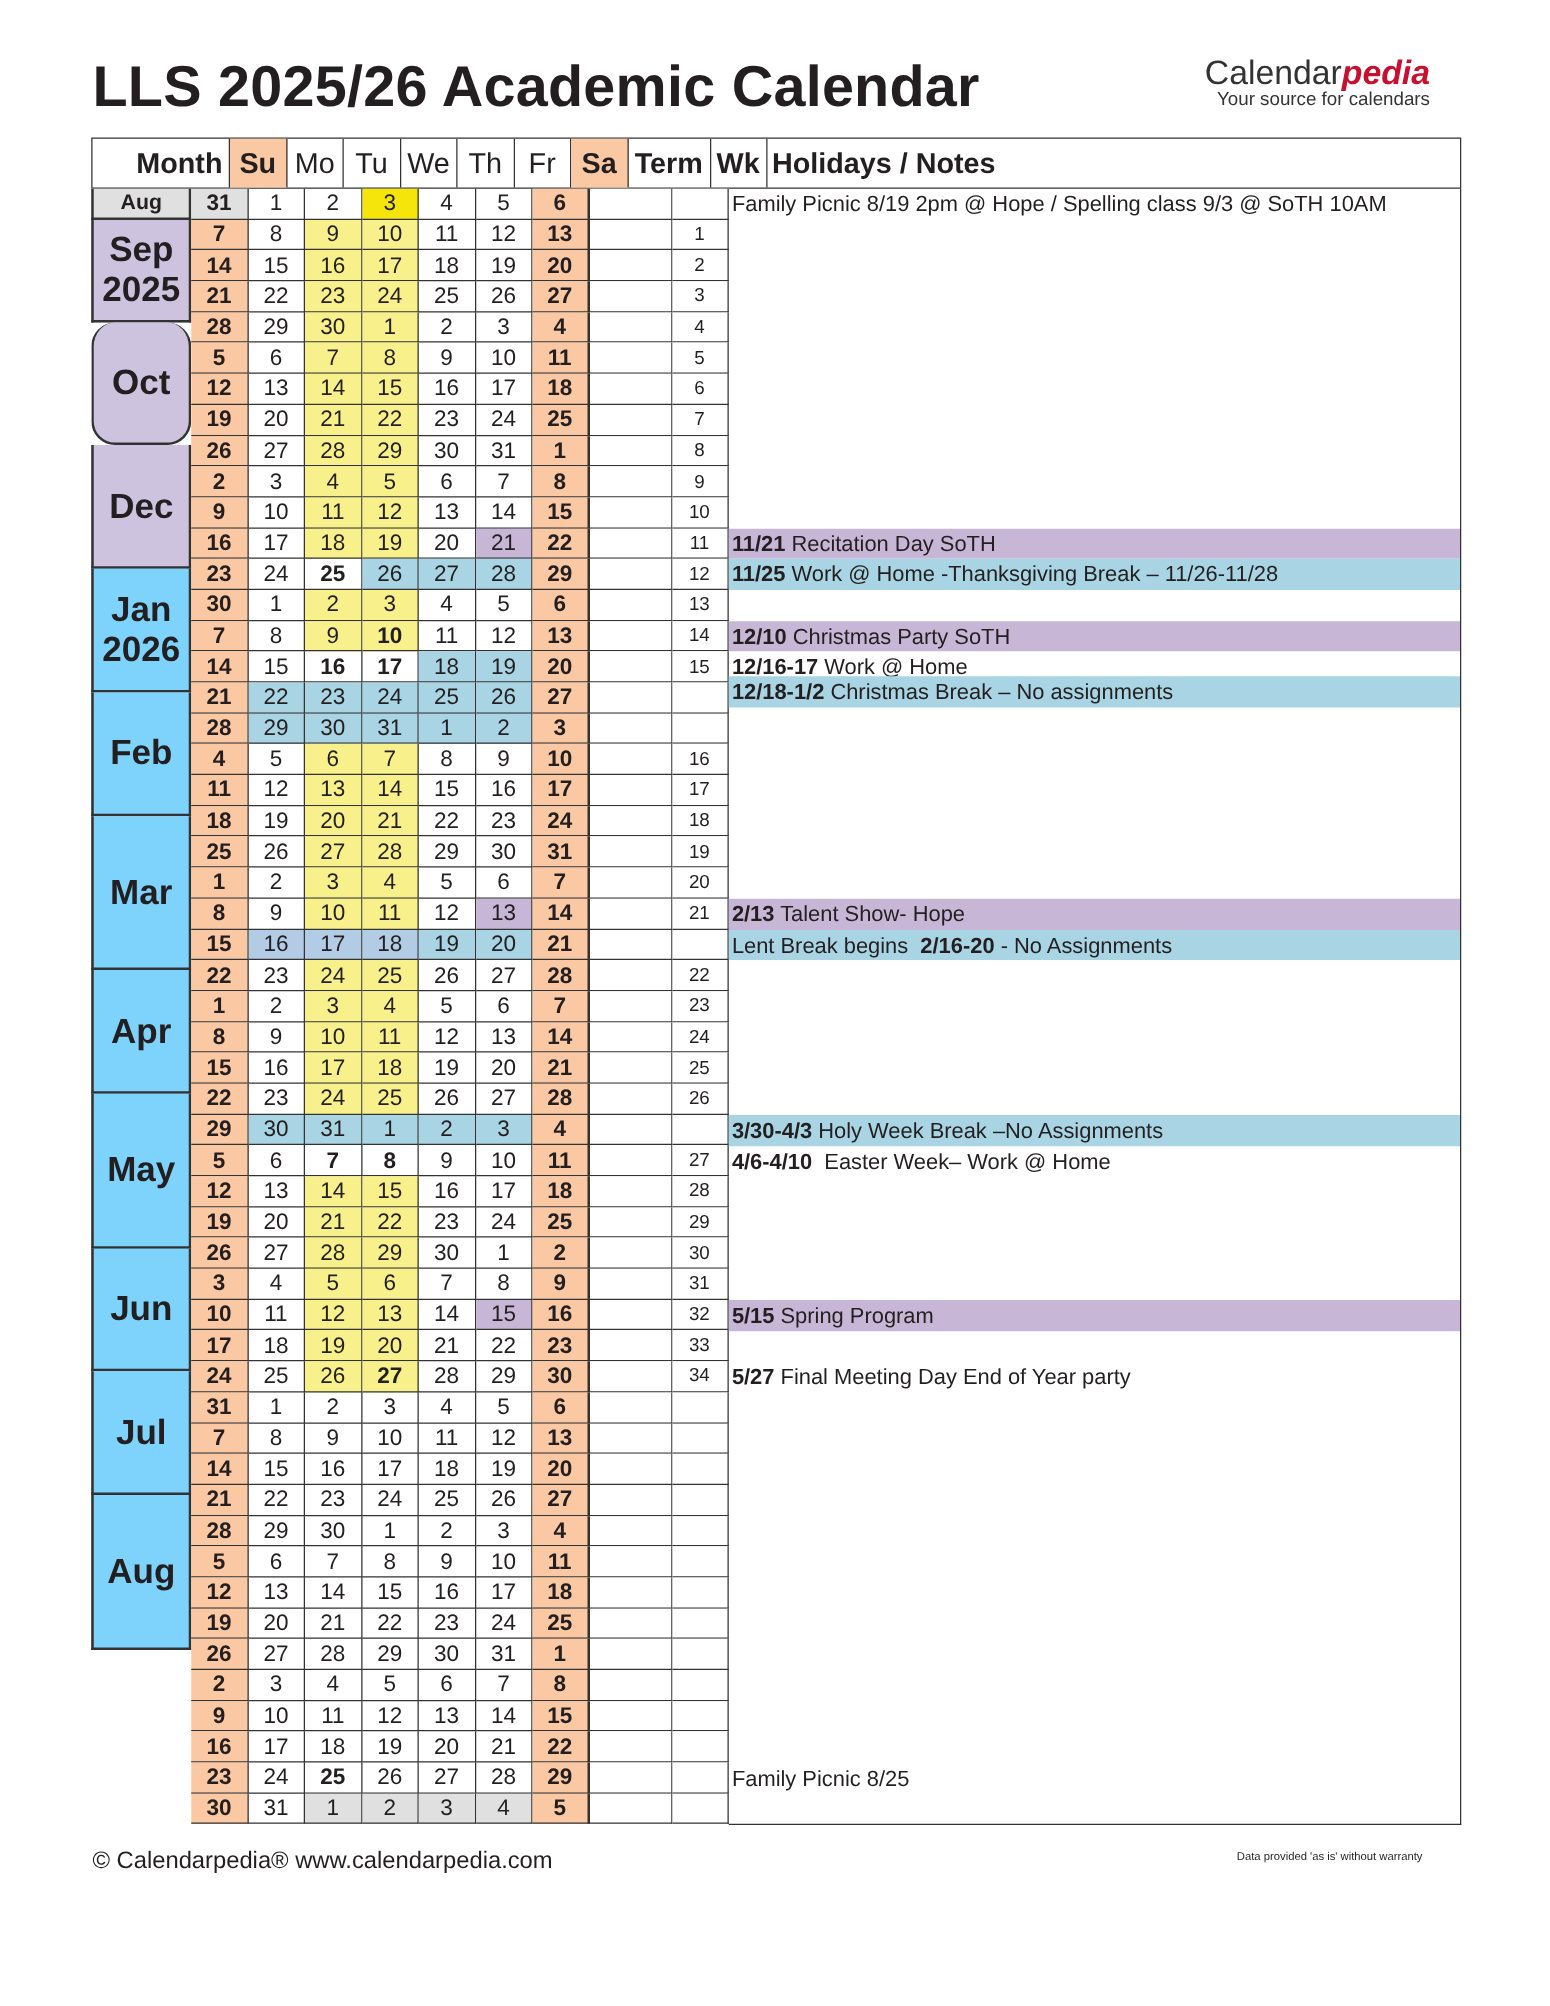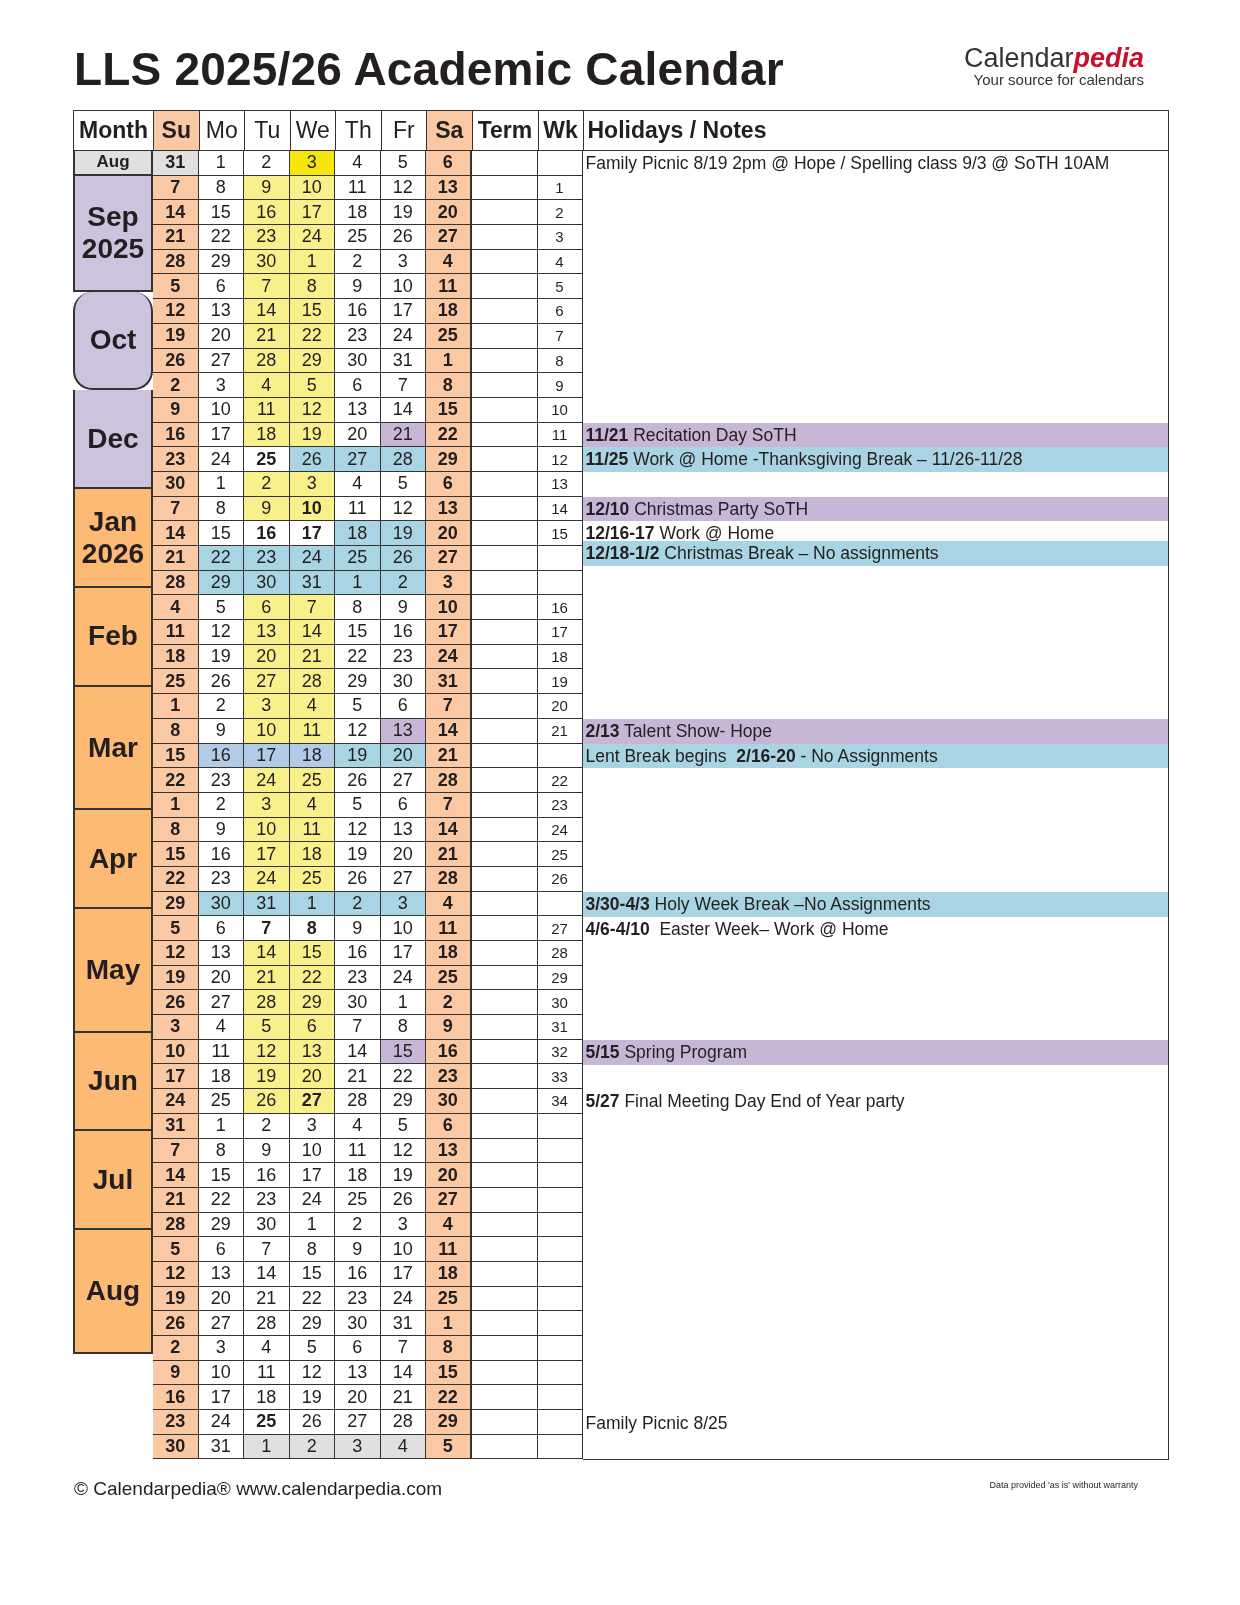--- a/index.html
+++ b/index.html
@@ -6,37 +6,37 @@
   html, body { width: 1240px; height: 1605px; background: #ffffff; }
   body { font-family: "Liberation Sans", sans-serif; color: #231f20; position: relative; overflow: hidden; }
 
   .title { position: absolute; left: 74px; top: 42px; font-size: 46px; font-weight: bold; letter-spacing: 0.2px; color: #231f20; }
   .brand { position: absolute; right: 96px; top: 44px; text-align: right; }
   .brand-name { font-size: 27px; color: #333; line-height: 28px; }
   .brand-name .pedia { color: #c8102e; font-weight: bold; font-style: italic; }
   .brand-tag { font-size: 15px; color: #333; line-height: 16px; }
 
   .cal { position: absolute; left: 73px; top: 110px; width: 1096px; }
-  .hdr { display: flex; height: 41px; border: 1.5px solid #333; border-bottom: 1.5px solid #333; }
+  .hdr { display: flex; height: 41px; border: 1.5px solid #333; border-bottom: 1.5px solid #333; padding-left: 30px; }
   .hdr > div { border-right: 1px solid #333; display: flex; align-items: center; justify-content: center; font-size: 23px; }
   .hdr > div:last-child { border-right: none; justify-content: flex-start; padding-left: 4px; }
   .hdr .bold { font-weight: bold; }
   .hdr .wkend { background: #fbc8a4; font-weight: bold; }
 
   .c-month { width: 80px; }
   .c-day { width: 45.5px; }
   .c-term { width: 66px; }
   .c-wk { width: 45px; }
   .c-notes { flex: 1; }
 
   .body { display: flex; position: relative; }
   .months { width: 80px; display: flex; flex-direction: column; }
   .month { border: 2px solid #333; border-top: none; display: flex; align-items: center; justify-content: center; text-align: center; font-weight: bold; font-size: 28px; line-height: 32px; color: #231f20; }
   .month.lav { background: #cdc3df; }
-  .month.purple { background: #fdba74; }
+  .month.purple { background: #7dd3fc; }
   .month.aug-prev { background: #e0e0e0; font-size: 17px; }
 
   .grid { display: flex; flex-direction: column; }
   .row { display: flex; height: 24.7px; }
   .cell { width: 45.5px; border-right: 1px solid #333; border-bottom: 1px solid #333; display: flex; align-items: center; justify-content: center; font-size: 18px; }
   .cell.su, .cell.sa { background: #fbc8a4; font-weight: bold; }
   .cell.sa { border-right: 2px solid #333; }
   .cell.yl { background: #f8f08a; }
   .cell.yl-strong { background: #f5e50a; }
   .cell.bl { background: #a9d4e3; }
@@ -75,21 +75,21 @@
     <div class="c-day">Th</div>
     <div class="c-day">Fr</div>
     <div class="c-day wkend">Sa</div>
     <div class="c-term bold">Term</div>
     <div class="c-wk bold">Wk</div>
     <div class="c-notes bold">Holidays / Notes</div>
   </div>
   <div class="body">
     <div class="months" id="months">
         <div class="month aug-prev" style="height: 24.7px;">Aug</div>
-        <div class="month lav" style="height: 116px;">Sep<br>2025</div>
+        <div class="month lav" style="height: 82px;">Sep<br>2025</div>
         <div class="month lav" style="height: 98.8px; border-radius: 19px;">Oct</div>
         <div class="month lav" style="height: 98.8px;">Dec</div>
         <div class="month purple" style="height: 98.8px;">Jan<br>2026</div>
         <div class="month purple" style="height: 98.8px;">Feb</div>
         <div class="month purple" style="height: 123.5px;">Mar</div>
         <div class="month purple" style="height: 98.8px;">Apr</div>
         <div class="month purple" style="height: 123.5px;">May</div>
         <div class="month purple" style="height: 98.8px;">Jun</div>
         <div class="month purple" style="height: 98.8px;">Jul</div>
         <div class="month purple" style="height: 123.5px;">Aug</div>

